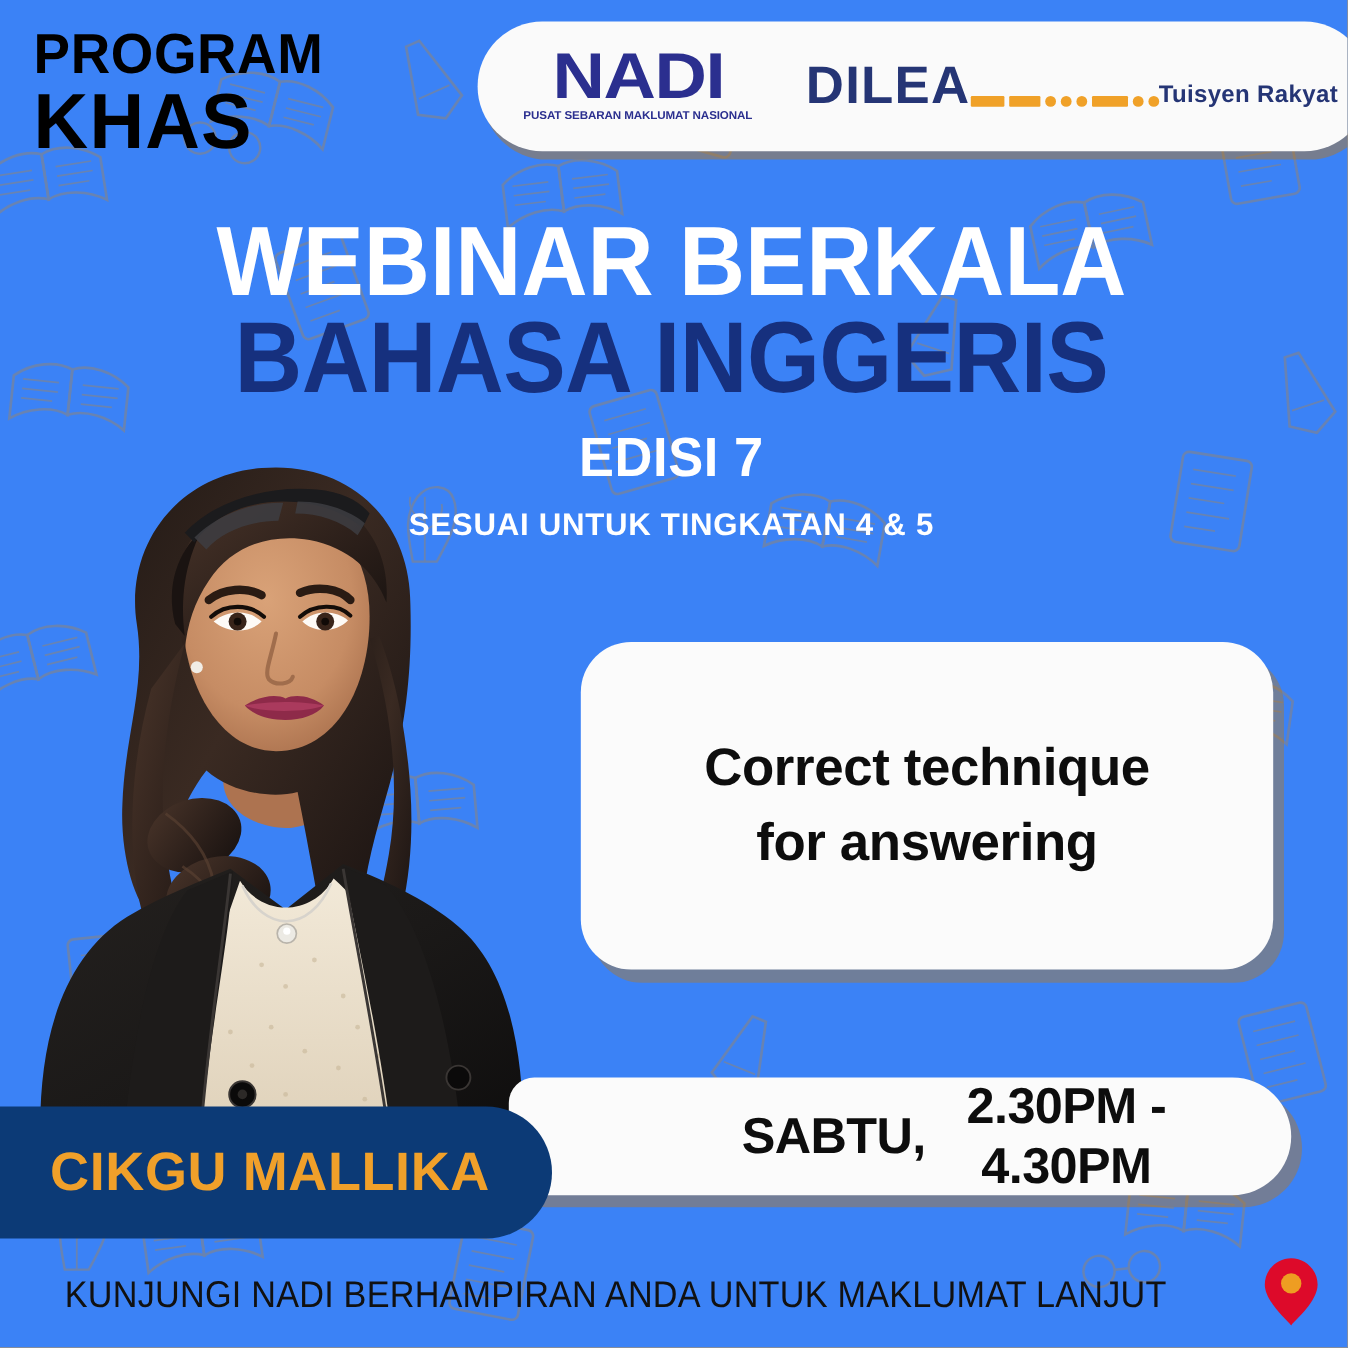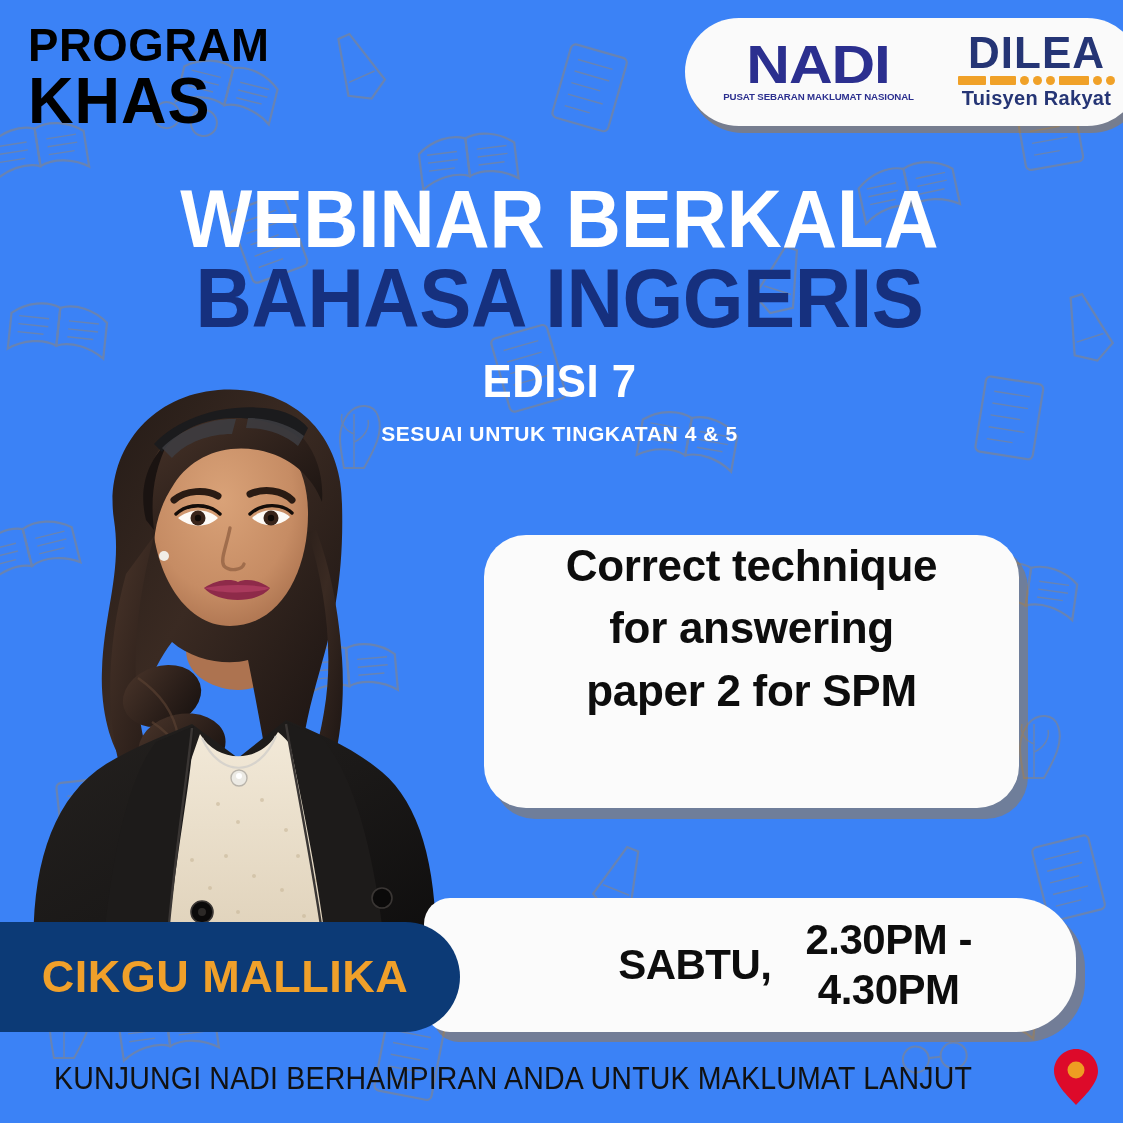--- a/index.html
+++ b/index.html
@@ -44,21 +44,21 @@
   .nadi { display:flex; flex-direction:column; align-items:center; }
   .nadi .word {
     font-size:54px; font-weight:bold; color:#2B2F8F; line-height:.82;
     letter-spacing:-1px; transform:scaleX(1.12); transform-origin:center;
   }
   .nadi .tag {
     font-size:9.5px; font-weight:bold; color:#2B2F8F; letter-spacing:-.1px;
     margin-top:4px; transform:scaleX(1.02); white-space:nowrap;
   }
   .vdiv { width:2px; height:66px; background:#FAFAFA; }
-  .dilea { display:flex; flex-direction:column; align-items:center; }
+  .dilea { display:flex; align-items:flex-end; }
   .dilea .word {
     font-size:44px; font-weight:bold; color:#253575; line-height:.88;
     letter-spacing:1px;
   }
   .dilea .dashes { display:flex; align-items:center; gap:4px; margin:4px 0 2px; }
   .dilea .dashes i { display:block; height:9px; background:#F0A128; border-radius:1px; }
   .dilea .dashes i.d1 { width:28px; }
   .dilea .dashes i.d2 { width:26px; }
   .dilea .dashes i.dot { width:9px; border-radius:50%; }
   .dilea .dashes i.d3 { width:30px; }
@@ -74,53 +74,53 @@
   }
   .h-bi {
     font-size:84px; font-weight:bold; color:#16307E; line-height:1.02;
     letter-spacing:-.5px; transform:scaleX(.93); margin-top:-4px;
   }
   .h-ed {
     font-size:46px; font-weight:bold; color:#FFFFFF; letter-spacing:.5px;
     margin-top:12px; transform:scaleX(.95);
   }
   .h-sub {
-    font-size:21px; font-weight:bold; color:#FFFFFF; letter-spacing:.6px;
+    font-size:26px; font-weight:bold; color:#FFFFFF; letter-spacing:.6px;
     margin-top:14px;
   }
 
   
   .photo { position:absolute; left:-14px; top:360px; width:470px; height:600px; z-index:5; }
   .photo svg { width:100%; height:100%; display:block; }
 
   
   .topic {
-    position:absolute; left:484px; top:535px; width:535px; height:273px;
+    position:absolute; left:484px; top:535px; width:577px; height:273px;
     background:#FBFBFB; border-radius:42px; z-index:6;
-    display:flex; flex-direction:column; align-items:center; 
+    display:flex; flex-direction:column; align-items:center; justify-content:center;
     box-shadow:9px 11px 0 rgba(190,120,18,.40);
   }
   .topic .ln {
     font-size:44px; font-weight:bold; color:#0D0D0D; line-height:1.42;
     letter-spacing:-.3px; text-align:center;
   }
 
   
   .pill {
     position:absolute; left:-40px; top:922px; width:500px; height:110px;
     background:#0C3A76; border-radius:0 60px 60px 0; z-index:8;
     display:flex; align-items:center; justify-content:center; padding-left:30px;
   }
   .pill .nm {
     font-size:45px; font-weight:bold; color:#F0A02A; letter-spacing:.5px;
   }
 
   
   .datecard {
-    position:absolute; left:424px; top:898px; width:652px; height:134px;
+    position:absolute; left:424px; top:898px; width:652px; height:98px;
     background:#FBFBFB; border-radius:26px 60px 60px 26px; z-index:7;
     display:flex; align-items:center; justify-content:center; gap:34px;
     padding-left:90px;
     box-shadow:9px 10px 0 rgba(190,120,18,.42);
   }
   .dc-col { text-align:center; }
   .dc-col .r {
     font-size:42px; font-weight:bold; color:#0D0D0D; line-height:1.18;
     letter-spacing:-.5px; white-space:nowrap;
   }
@@ -361,21 +361,20 @@
       <circle cx="216" cy="552" r="4" fill="#2c2927"></circle>
       <circle cx="396" cy="538" r="10" fill="#0b0a0a" stroke="#3a3634" stroke-width="1.6"></circle>
 
       <circle cx="178" cy="196" r="5" fill="#f1ede6"></circle>
     </svg>
   </div>
 
   <div class="topic">
     <div class="ln">Correct technique</div>
     <div class="ln">for answering</div>
-    <div class="ln">paper 2 for SPM</div>
   </div>
 
   <div class="datecard">
     <div class="dc-col">
       <div class="r">SABTU,</div>
     </div>
     <div class="dc-col">
       <div class="r">2.30PM -</div>
       <div class="r">4.30PM</div>
     </div>

